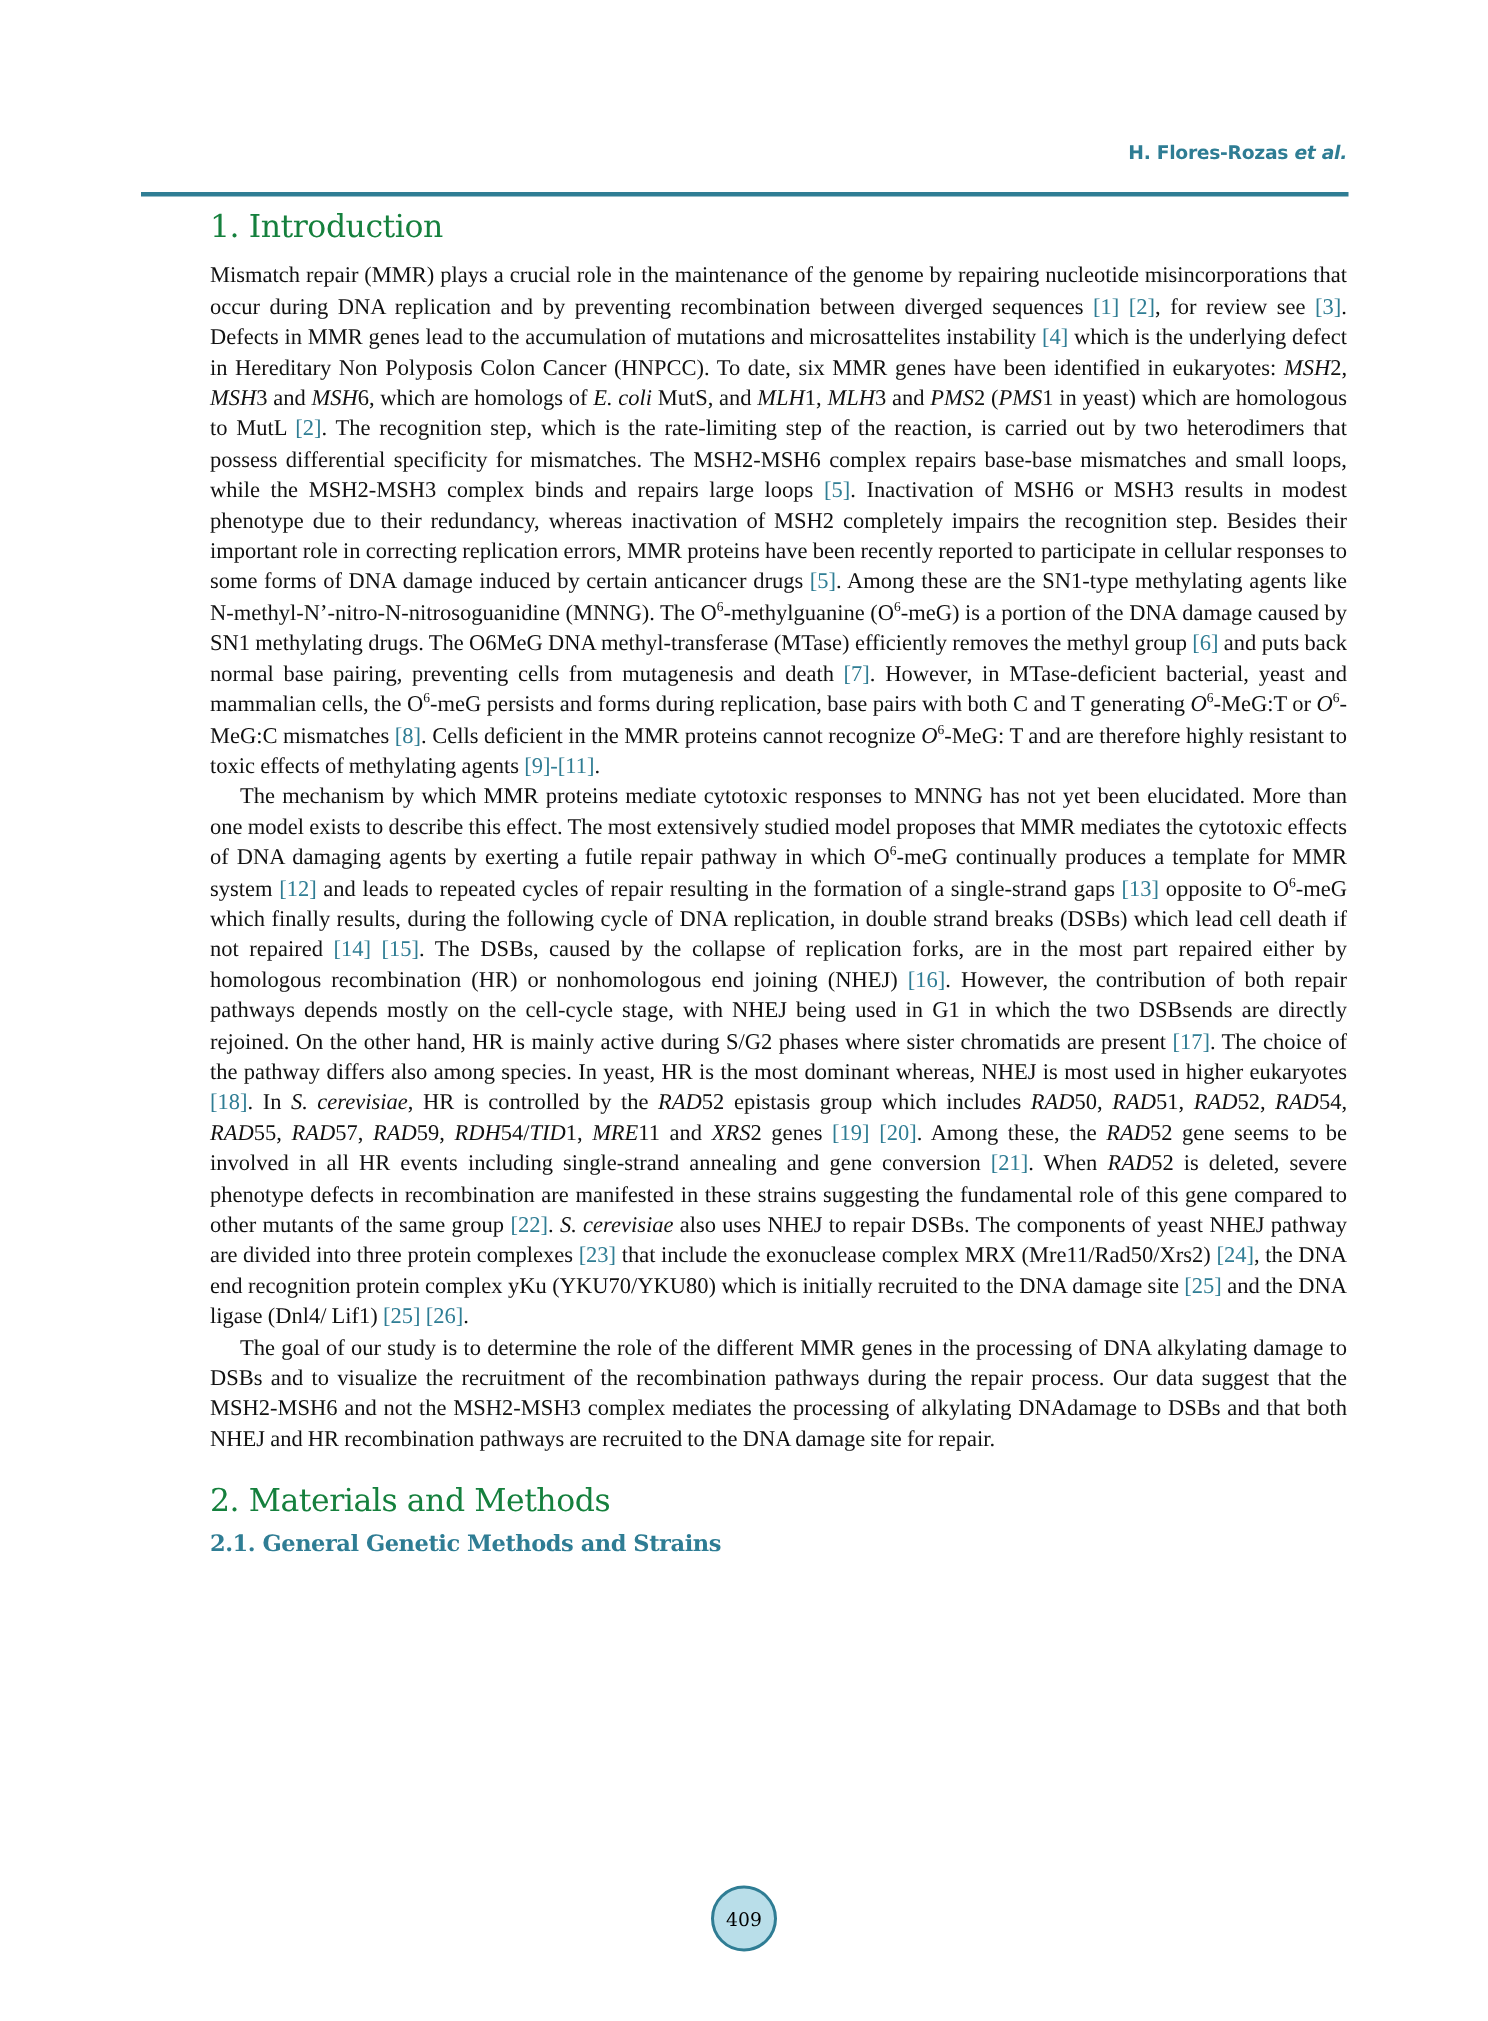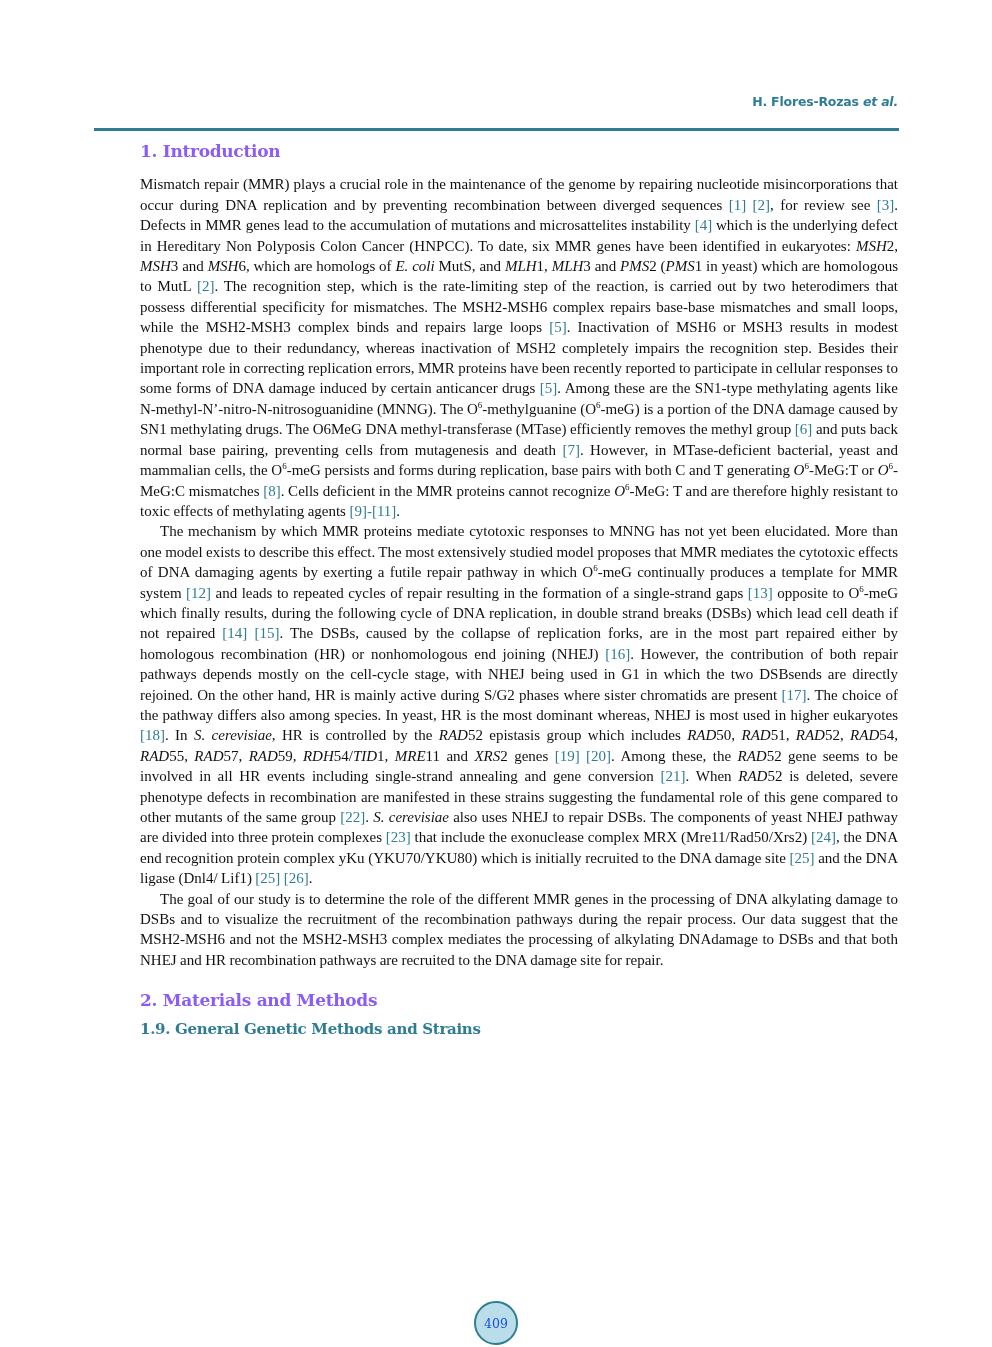--- a/index.html
+++ b/index.html
@@ -14,57 +14,57 @@
   .head-rule {
     position: absolute; left: 94px; width: 805px; top: 128px; height: 3px;
     background: #2f7d94;
   }
   .content {
     position: absolute; left: 140px; top: 140px; width: 758px;
     font-family: "Liberation Serif", "DejaVu Serif", serif;
     font-size: 15px; line-height: 20.4px; color: #111;
   }
   h2.sec {
-    font-family: "DejaVu Serif", serif; font-weight: bold; color: #8b5cf6;
-    font-size: 17px; margin: 0; letter-spacing: -0.3px;
+    font-family: "DejaVu Serif", serif; font-weight: normal; color: #15803d;
+    font-size: 21px; margin: 0; letter-spacing: -0.3px;
   }
   h3.subsec {
     font-family: "DejaVu Serif", serif; font-weight: bold; color: #2f7d94;
     font-size: 15px; margin: 0; letter-spacing: -0.3px;
   }
   p.para {
     margin: 0; text-align: justify; text-align-last: left;
     hyphens: manual; word-spacing: -0.3px;
   }
   p.para.indent { text-indent: 20px; }
   .cite { color: #2f7d94; }
   .it { font-style: italic; }
   sup { font-size: 9px; line-height: 0; vertical-align: 6px; }
   .page-num {
-    position: absolute; left: 474px; top: 1301px; width: 44px; height: 44px;
+    position: absolute; left: 474px; top: 1257px; width: 44px; height: 44px;
     border-radius: 50%; background: #b9dee9; border: 2px solid #2f7d94;
     box-sizing: border-box; display: flex; align-items: center; justify-content: center;
-    font-family: "DejaVu Serif", serif; font-size: 12.5px; color: #1d4ed8;
+    font-family: "DejaVu Serif", serif; font-size: 12.5px; color: #000000;
   }
 </style>
 </head>
 <body>
 
 <div class="page">
   <div class="running-head">
     <span>H. Flores-Rozas</span>
     <span class="etal">et al.</span>
   </div>
   <div class="head-rule"></div>
 
   <div class="content">
     <h2 class="sec" style="margin-top:1px; margin-bottom:13px;">1. Introduction</h2>
     <p class="para">Mismatch repair (MMR) plays a crucial role in the maintenance of the genome by repairing nucleotide misin­corporations that occur during DNA replication and by preventing recombination between diverged sequences <a class="cite">[1]</a> <a class="cite">[2]</a>, for review see <a class="cite">[3]</a>. Defects in MMR genes lead to the accumulation of mutations and microsattelites instability <a class="cite">[4]</a> which is the underlying defect in Hereditary Non Polyposis Colon Cancer (HNPCC). To date, six MMR genes have been identified in eukaryotes: <span class="it">MSH</span>2, <span class="it">MSH</span>3 and <span class="it">MSH</span>6, which are homologs of <span class="it">E. coli</span> MutS, and <span class="it">MLH</span>1, <span class="it">MLH</span>3 and <span class="it">PMS</span>2 (<span class="it">PMS</span>1 in yeast) which are homologous to MutL <a class="cite">[2]</a>. The recognition step, which is the rate-li­miting step of the reaction, is carried out by two heterodimers that possess differential specificity for mismatches. The MSH2-MSH6 complex repairs base-base mismatches and small loops, while the MSH2-MSH3 complex binds and repairs large loops <a class="cite">[5]</a>. Inactivation of MSH6 or MSH3 results in modest phenotype due to their re­dundancy, whereas inactivation of MSH2 completely impairs the recognition step. Besides their important role in correcting replication errors, MMR proteins have been recently reported to participate in cellular responses to some forms of DNA damage induced by certain anticancer drugs <a class="cite">[5]</a>. Among these are the SN1-type methylat­ing agents like N-methyl-N’-nitro-N-nitrosoguanidine (MNNG). The O<sup>6</sup>-methylguanine (O<sup>6</sup>-meG) is a portion of the DNA damage caused by SN1 methylating drugs. The O6MeG DNA methyl-transferase (MTase) effi­ciently removes the methyl group <a class="cite">[6]</a> and puts back normal base pairing, preventing cells from mutagenesis and death <a class="cite">[7]</a>. However, in MTase-deficient bacterial, yeast and mammalian cells, the O<sup>6</sup>-meG persists and forms during replication, base pairs with both C and T generating <span class="it">O</span><sup>6</sup>-MeG:T or <span class="it">O</span><sup>6</sup>-MeG:C mismatches <a class="cite">[8]</a>. Cells defi­cient in the MMR proteins cannot recognize <span class="it">O</span><sup>6</sup>-MeG: T and are therefore highly resistant to toxic effects of methylating agents <a class="cite">[9]-[11]</a>.</p>
     <p class="para indent">The mechanism by which MMR proteins mediate cytotoxic responses to MNNG has not yet been elucidated. More than one model exists to describe this effect. The most extensively studied model proposes that MMR me­diates the cytotoxic effects of DNA damaging agents by exerting a futile repair pathway in which O<sup>6</sup>-meG con­tinually produces a template for MMR system <a class="cite">[12]</a> and leads to repeated cycles of repair resulting in the forma­tion of a single-strand gaps <a class="cite">[13]</a> opposite to O<sup>6</sup>-meG which finally results, during the following cycle of DNA replication, in double strand breaks (DSBs) which lead cell death if not repaired <a class="cite">[14]</a> <a class="cite">[15]</a>. The DSBs, caused by the collapse of replication forks, are in the most part repaired either by homologous recombination (HR) or nonhomologous end joining (NHEJ) <a class="cite">[16]</a>. However, the contribution of both repair pathways depends mostly on the cell-cycle stage, with NHEJ being used in G1 in which the two DSBsends are directly rejoined. On the other hand, HR is mainly active during S/G2 phases where sister chromatids are present <a class="cite">[17]</a>. The choice of the path­way differs also among species. In yeast, HR is the most dominant whereas, NHEJ is most used in higher euka­ryotes <a class="cite">[18]</a>. In <span class="it">S. cerevisiae</span>, HR is controlled by the <span class="it">RAD</span>52 epistasis group which includes <span class="it">RAD</span>50, <span class="it">RAD</span>51, <span class="it">RAD</span>52, <span class="it">RAD</span>54, <span class="it">RAD</span>55, <span class="it">RAD</span>57, <span class="it">RAD</span>59, <span class="it">RDH</span>54/<span class="it">TID</span>1, <span class="it">MRE</span>11 and <span class="it">XRS</span>2 genes <a class="cite">[19]</a> <a class="cite">[20]</a>. Among these, the <span class="it">RAD</span>52 gene seems to be involved in all HR events including single-strand annealing and gene conversion <a class="cite">[21]</a>. When <span class="it">RAD</span>52 is deleted, severe phenotype defects in recombination are manifested in these strains suggesting the fundamental role of this gene compared to other mutants of the same group <a class="cite">[22]</a>. <span class="it">S. cerevisiae</span> also uses NHEJ to repair DSBs. The components of yeast NHEJ pathway are divided into three protein complexes <a class="cite">[23]</a> that include the exonuclease complex MRX (Mre11/Rad50/Xrs2) <a class="cite">[24]</a>, the DNA end recognition protein com­plex yKu (YKU70/YKU80) which is initially recruited to the DNA damage site <a class="cite">[25]</a> and the DNA ligase (Dnl4/ Lif1) <a class="cite">[25]</a> <a class="cite">[26]</a>.</p>
     <p class="para indent">The goal of our study is to determine the role of the different MMR genes in the processing of DNA alkylat­ing damage to DSBs and to visualize the recruitment of the recombination pathways during the repair process. Our data suggest that the MSH2-MSH6 and not the MSH2-MSH3 complex mediates the processing of alkylat­ing DNAdamage to DSBs and that both NHEJ and HR recombination pathways are recruited to the DNA dam­age site for repair.</p>
     <h2 class="sec" style="margin-top:20px; margin-bottom:8px;">2. Materials and Methods</h2>
-    <h3 class="subsec" style="margin-bottom:12px;">1.9. General Genetic Methods and Strains</h3>
+    <h3 class="subsec" style="margin-bottom:12px;">2.1. General Genetic Methods and Strains</h3>
   </div>
 
   <div class="page-num">
     <span>409</span>
   </div>
 </div>
 
 </body></html>

